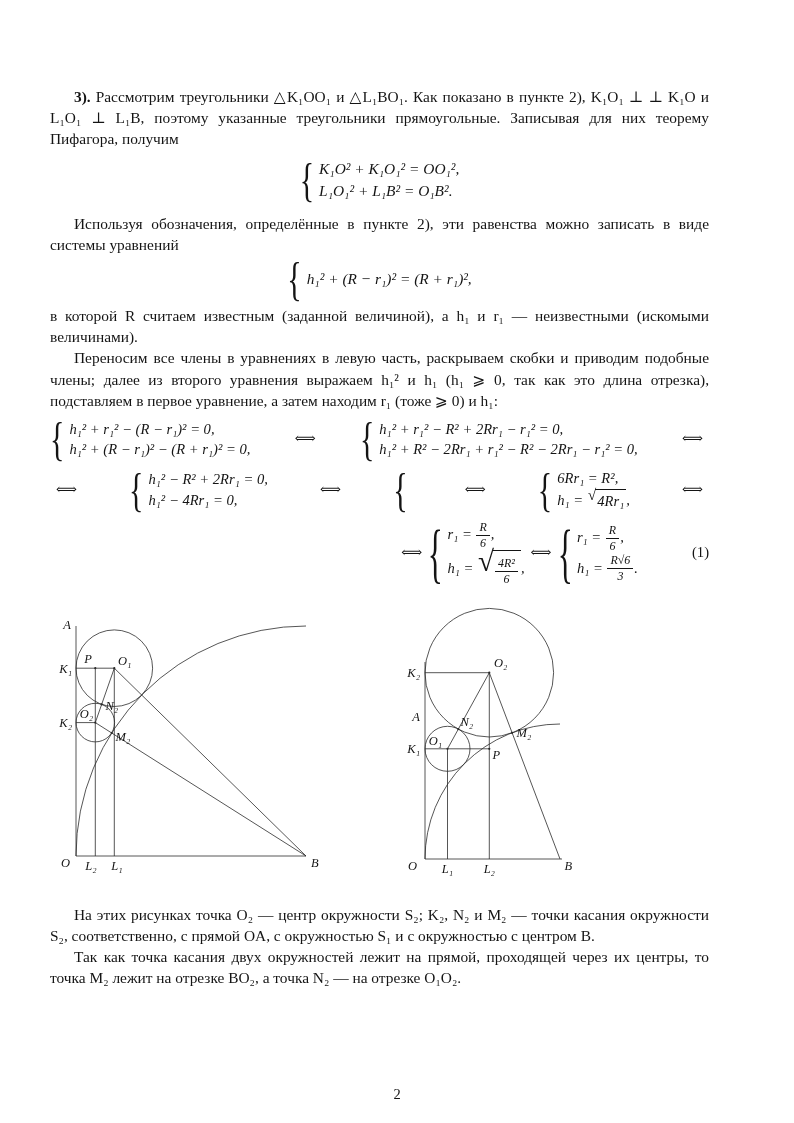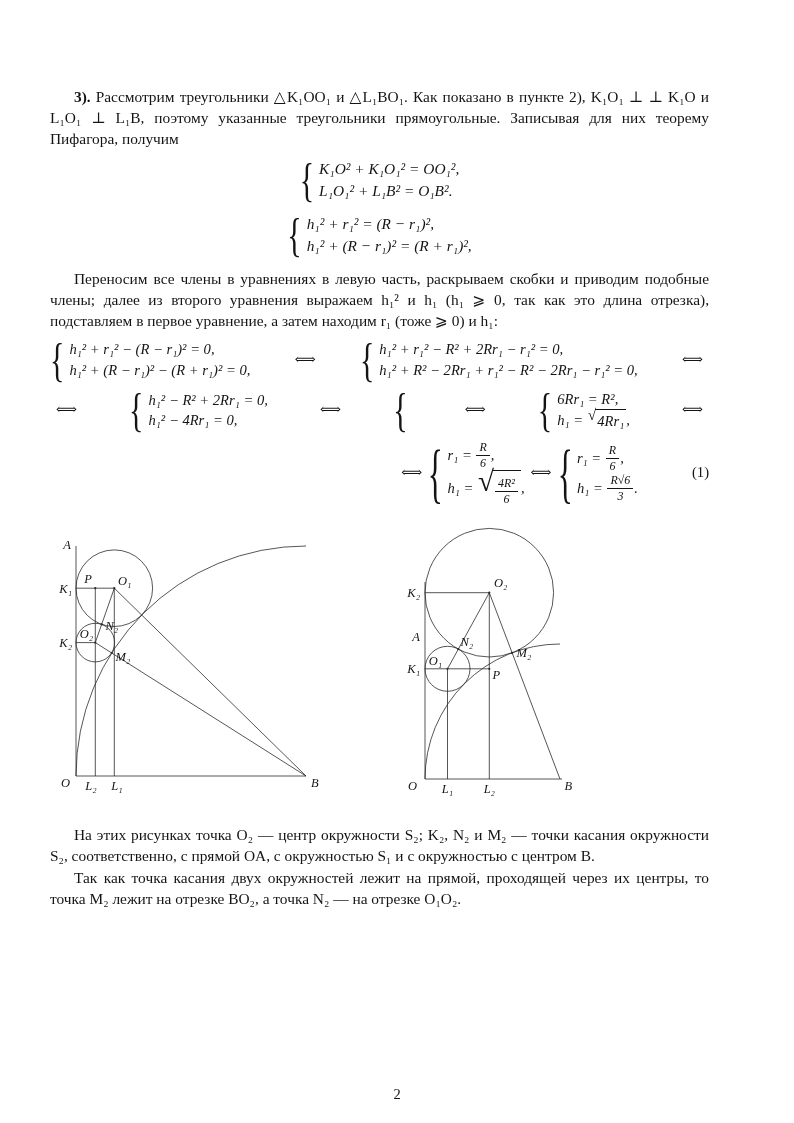--- a/index.html
+++ b/index.html
@@ -70,31 +70,32 @@
   <div class="disp">
     <span class="sys">
       <span class="brace">{</span>
       <span class="lines">
         <span class="ln">K₁O² + K₁O₁² = OO₁²,</span>
         <span class="ln">L₁O₁² + L₁B² = O₁B².</span>
       </span>
     </span>
   </div>
 
+  <p class="para">Используя обозначения, определённые в пункте 2), эти равенства можно записать в виде системы уравнений</p>
 
   <div class="disp">
     <span class="sys">
       <span class="brace">{</span>
       <span class="lines">
-        <span class="ln">h₁² + r₁² = (R − r₁)²,</span>
         <span class="ln">h₁² + (R − r₁)² = (R + r₁)²,</span>
       </span>
     </span>
   </div>
 
+  <p class="para noindent">в которой R считаем известным (заданной величиной), а h₁ и r₁ — неизвестными (искомыми величинами).</p>
 
   <p class="para mt6">Переносим все члены в уравнениях в левую часть, раскрываем скобки и приводим подобные члены; далее из второго уравнения выражаем h₁² и h₁ (h₁ ⩾ 0, так как это длина отрезка), подставляем в первое уравнение, а затем находим r₁ (тоже ⩾ 0) и h₁:</p>
 
   <div class="drow drow--between mt6">
     <span class="sys">
       <span class="brace">{</span>
       <span class="lines">
         <span class="ln">h₁² + r₁² − (R − r₁)² = 0,</span>
         <span class="ln">h₁² + (R − r₁)² − (R + r₁)² = 0,</span>
       </span>

